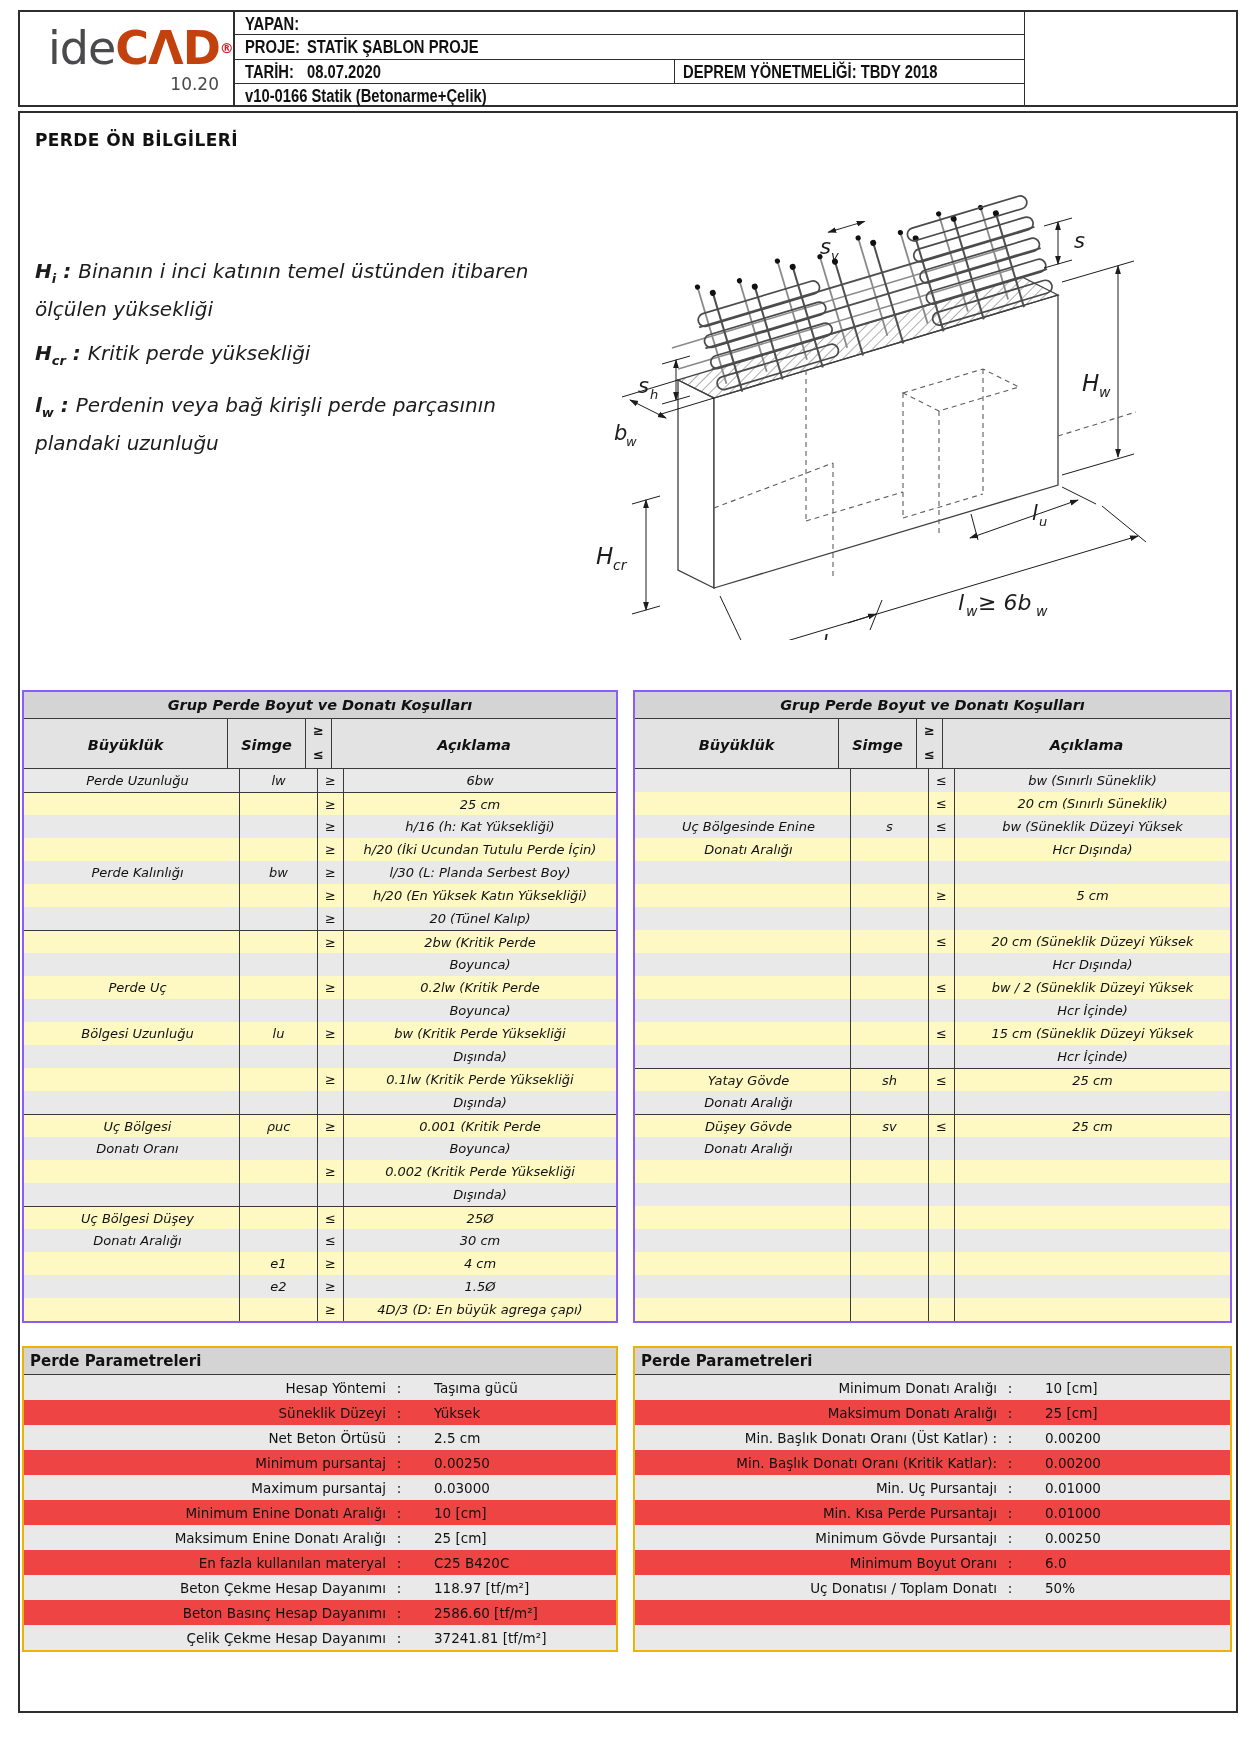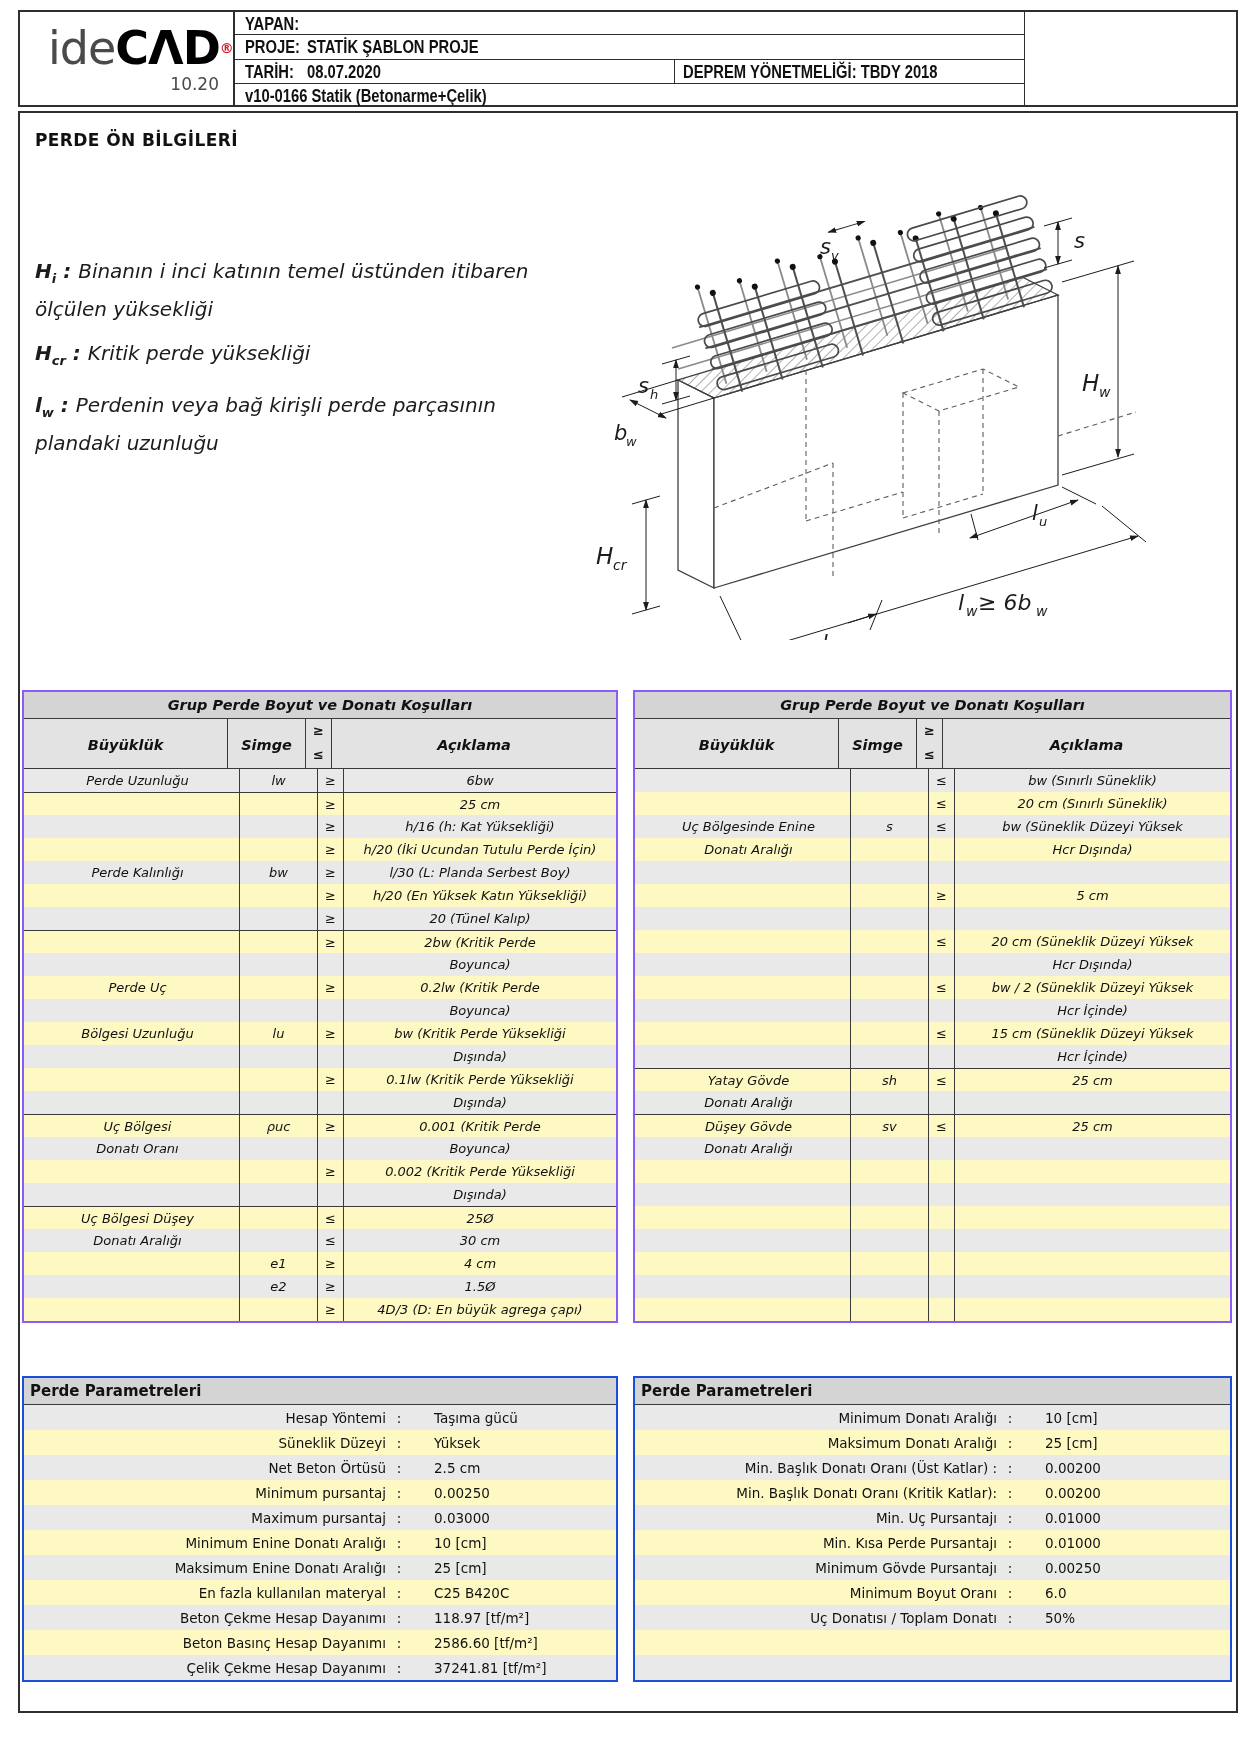--- a/index.html
+++ b/index.html
@@ -4,21 +4,21 @@
 <style>
   html,body{margin:0;padding:0;background:#fff;}
   .page{position:relative;width:1249px;height:1752px;background:#fff;
         font-family:"DejaVu Sans",sans-serif;color:#111;overflow:hidden;}
   .abs{position:absolute;}
   
   .hd{left:18px;top:10px;width:1220px;height:97px;border:2px solid #2e2e2e;box-sizing:border-box;}
   .hd .logo-cell{position:absolute;left:0;top:0;width:215px;height:93px;border-right:2px solid #2e2e2e;box-sizing:border-box;}
   .logo{position:absolute;left:28px;top:14px;font-weight:bold;font-size:46px;letter-spacing:-1px;line-height:44px;}
   .logo .ide{color:#4a4a4c;font-weight:normal;}
-  .logo .cad{color:#000000;}
+  .logo .cad{color:#c2410c;}
   .logo .reg{color:#cf1f2c;font-size:14px;vertical-align:top;}
   .logo-ver{position:absolute;right:14px;top:62px;color:#4a4a4c;font-size:17px;}
   .hrow{position:absolute;left:215px;width:789px;box-sizing:border-box;}
   .hr1{top:0;height:23px;border-bottom:1.5px solid #2e2e2e;}
   .hr2{top:23px;height:25px;border-bottom:1.5px solid #2e2e2e;}
   .hr3{top:48px;height:24px;border-bottom:1.5px solid #2e2e2e;}
   .hr4{top:72px;height:21px;}
   .hcellR{position:absolute;left:1004px;top:0;width:212px;height:93px;border-left:1.5px solid #2e2e2e;box-sizing:border-box;}
   .hlab,.hval,.hbig{font-weight:bold;font-size:18px;white-space:nowrap;
         font-family:"Liberation Sans",sans-serif;display:inline-block;
@@ -42,21 +42,21 @@
   .thead{display:grid;height:50px;background:#e3e3e3;border-bottom:1.5px solid #3a3a3a;font-weight:bold;font-size:14.5px;box-sizing:border-box;}
   .thead .c{display:flex;justify-content:center;padding-top:3px;box-sizing:border-box;}
   .thead .ops{display:flex;flex-direction:column;align-items:center;justify-content:space-between;padding:4px 0 6px 0;font-size:13px;font-weight:bold;}
   .trow{display:grid;height:23px;box-sizing:border-box;padding-left:12px;}
   .trow.odd{background:#e9e9e9;}
   .trow.sep{border-top:1.3px solid #3a3a3a;}
   .c{border-right:1.2px solid #3a3a3a;display:flex;align-items:center;justify-content:center;overflow:hidden;white-space:nowrap;box-sizing:border-box;}
   .c:last-child{border-right:none;}
   .copr{font-size:13px;}
   
-  .pbox{position:absolute;border:2px solid #1d4ed8;box-sizing:border-box;background:#fef9c3;margin-top:30px;}
+  .pbox{position:absolute;border:2px solid #eab308;box-sizing:border-box;background:#ef4444;}
   .pbox-title{height:27px;background:#d4d4d4;border-bottom:1.5px solid #3a3a3a;display:flex;align-items:center;
               font-weight:bold;font-size:15px;padding-left:6px;box-sizing:border-box;}
   .prow{display:grid;grid-template-columns:362px 26px 1fr;height:25px;align-items:center;font-size:13.5px;}
   .prow.odd{background:#e9e9e9;}
   .plab{text-align:right;white-space:nowrap;}
   .pcol{text-align:center;}
   .pval{padding-left:22px;white-space:nowrap;}
   
   .footer{left:18px;top:1800px;width:1220px;text-align:right;font-weight:bold;font-size:15px;}
   

